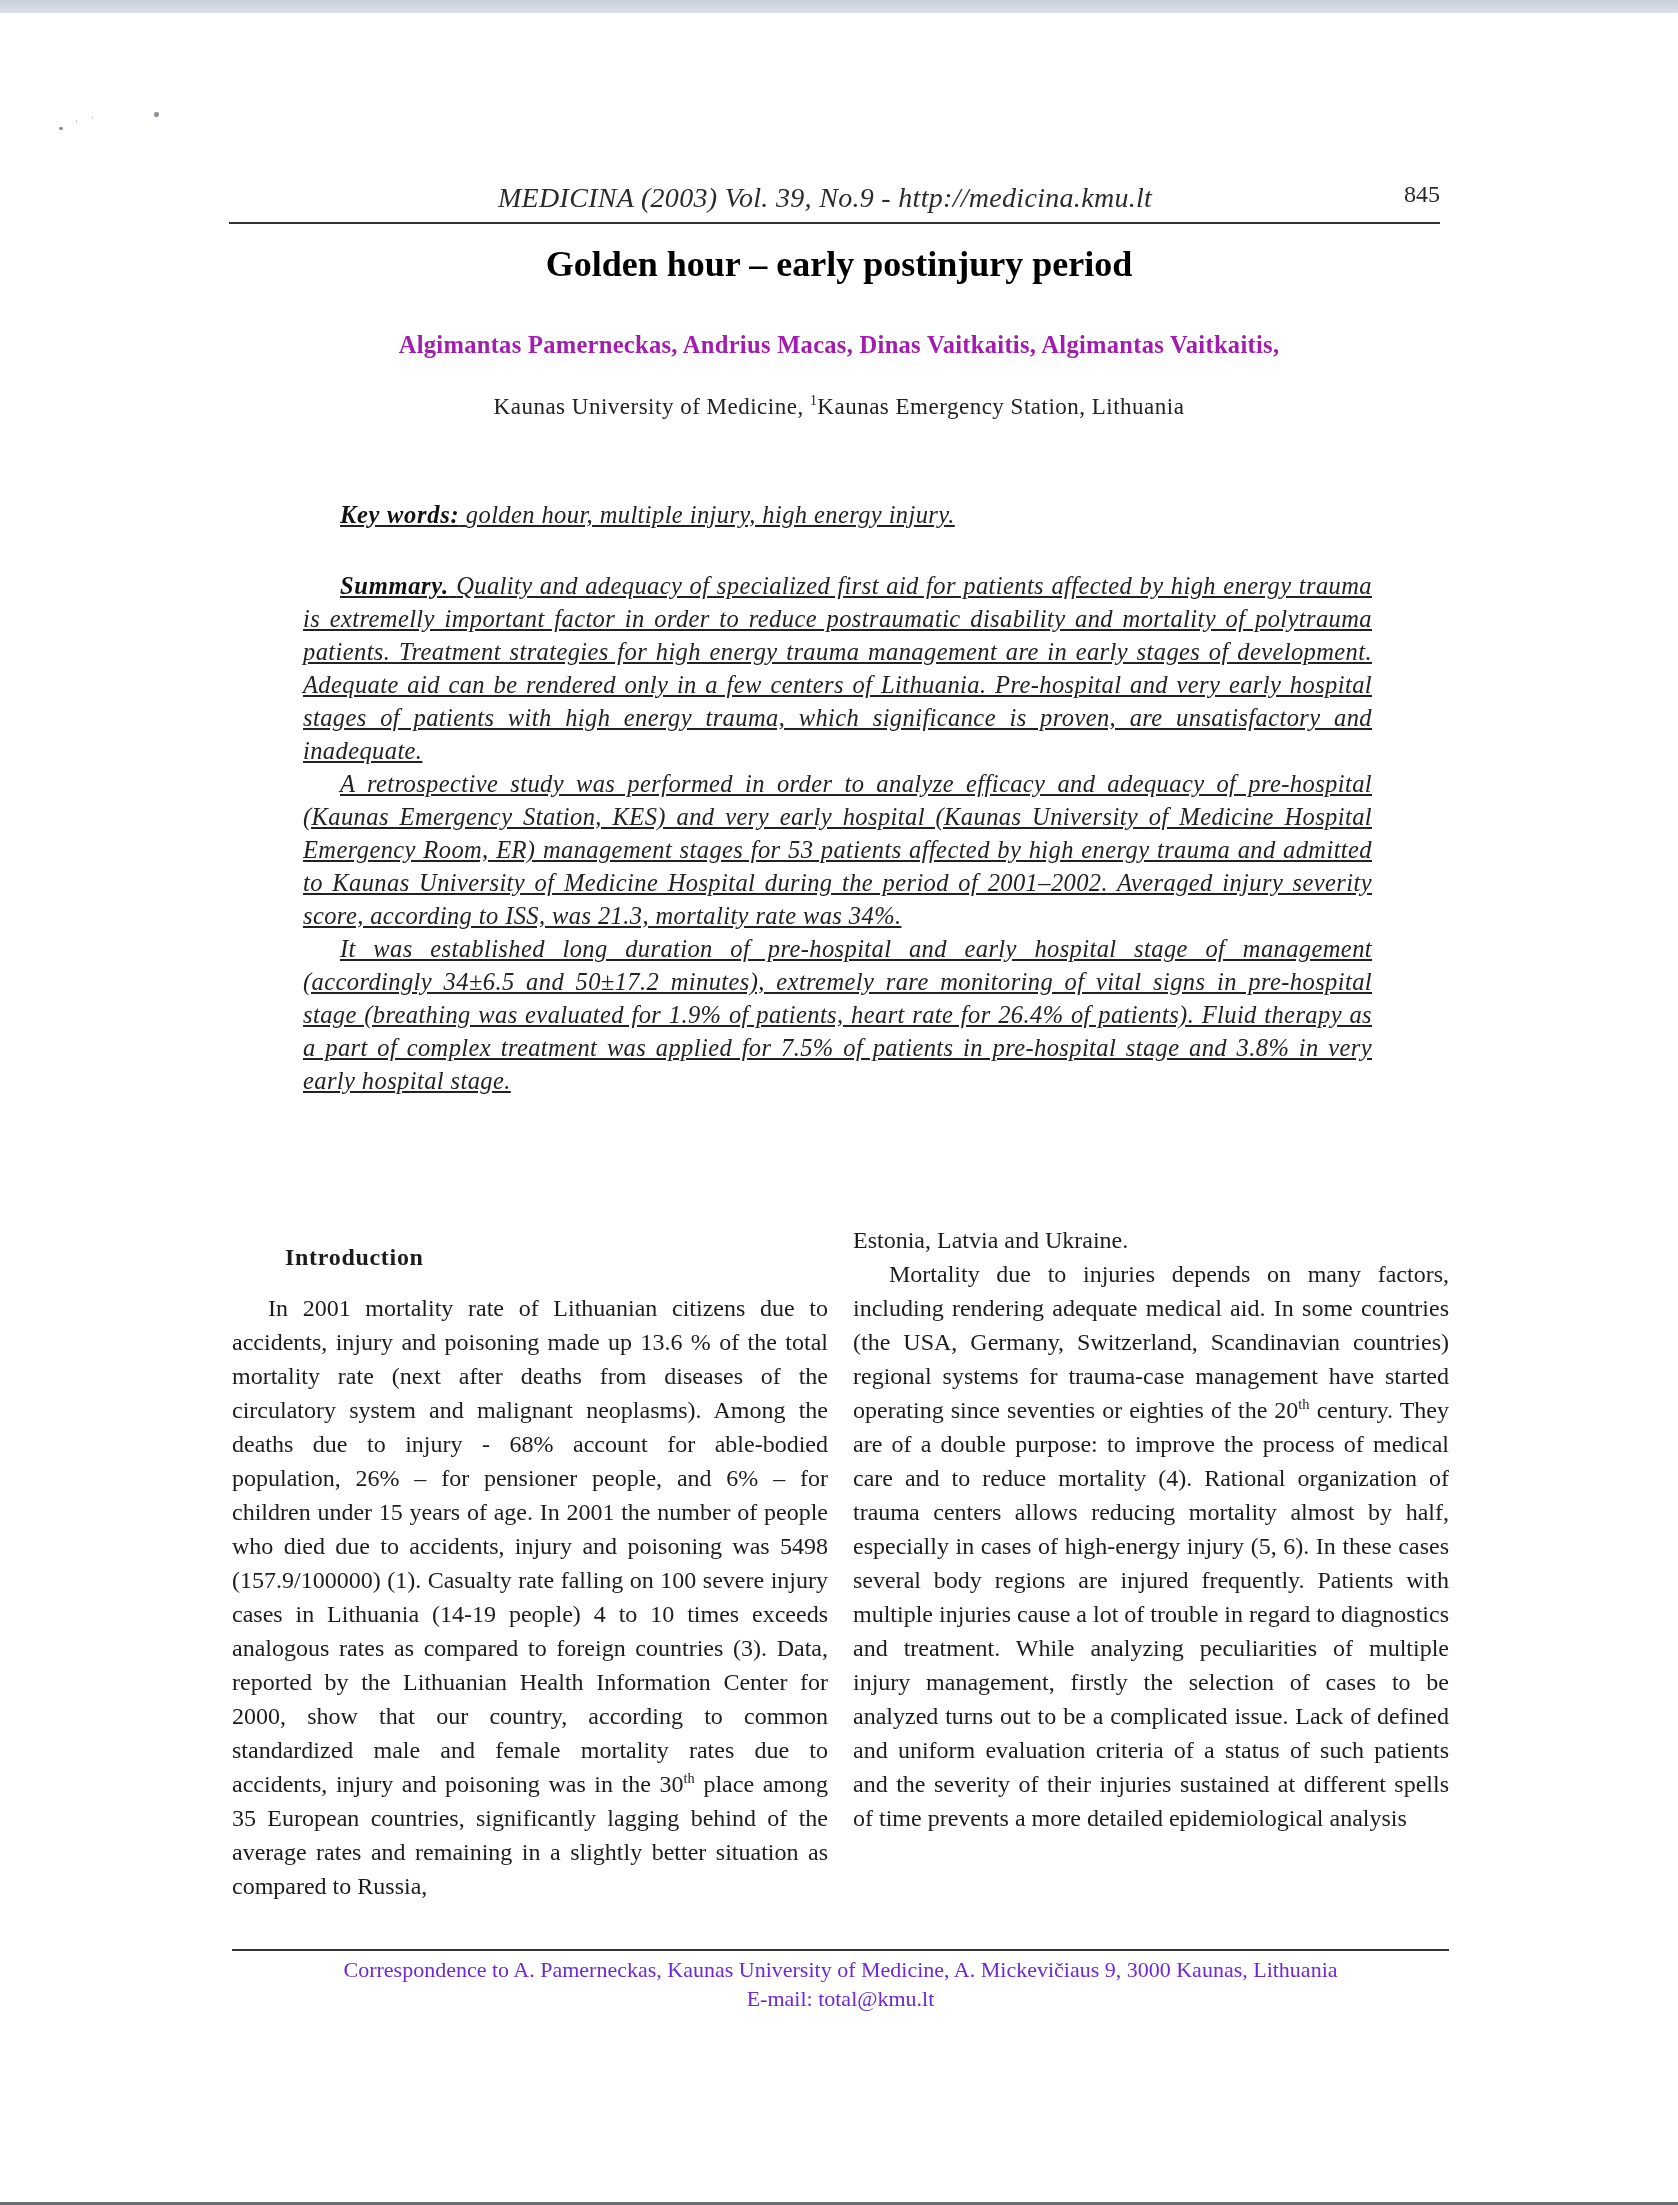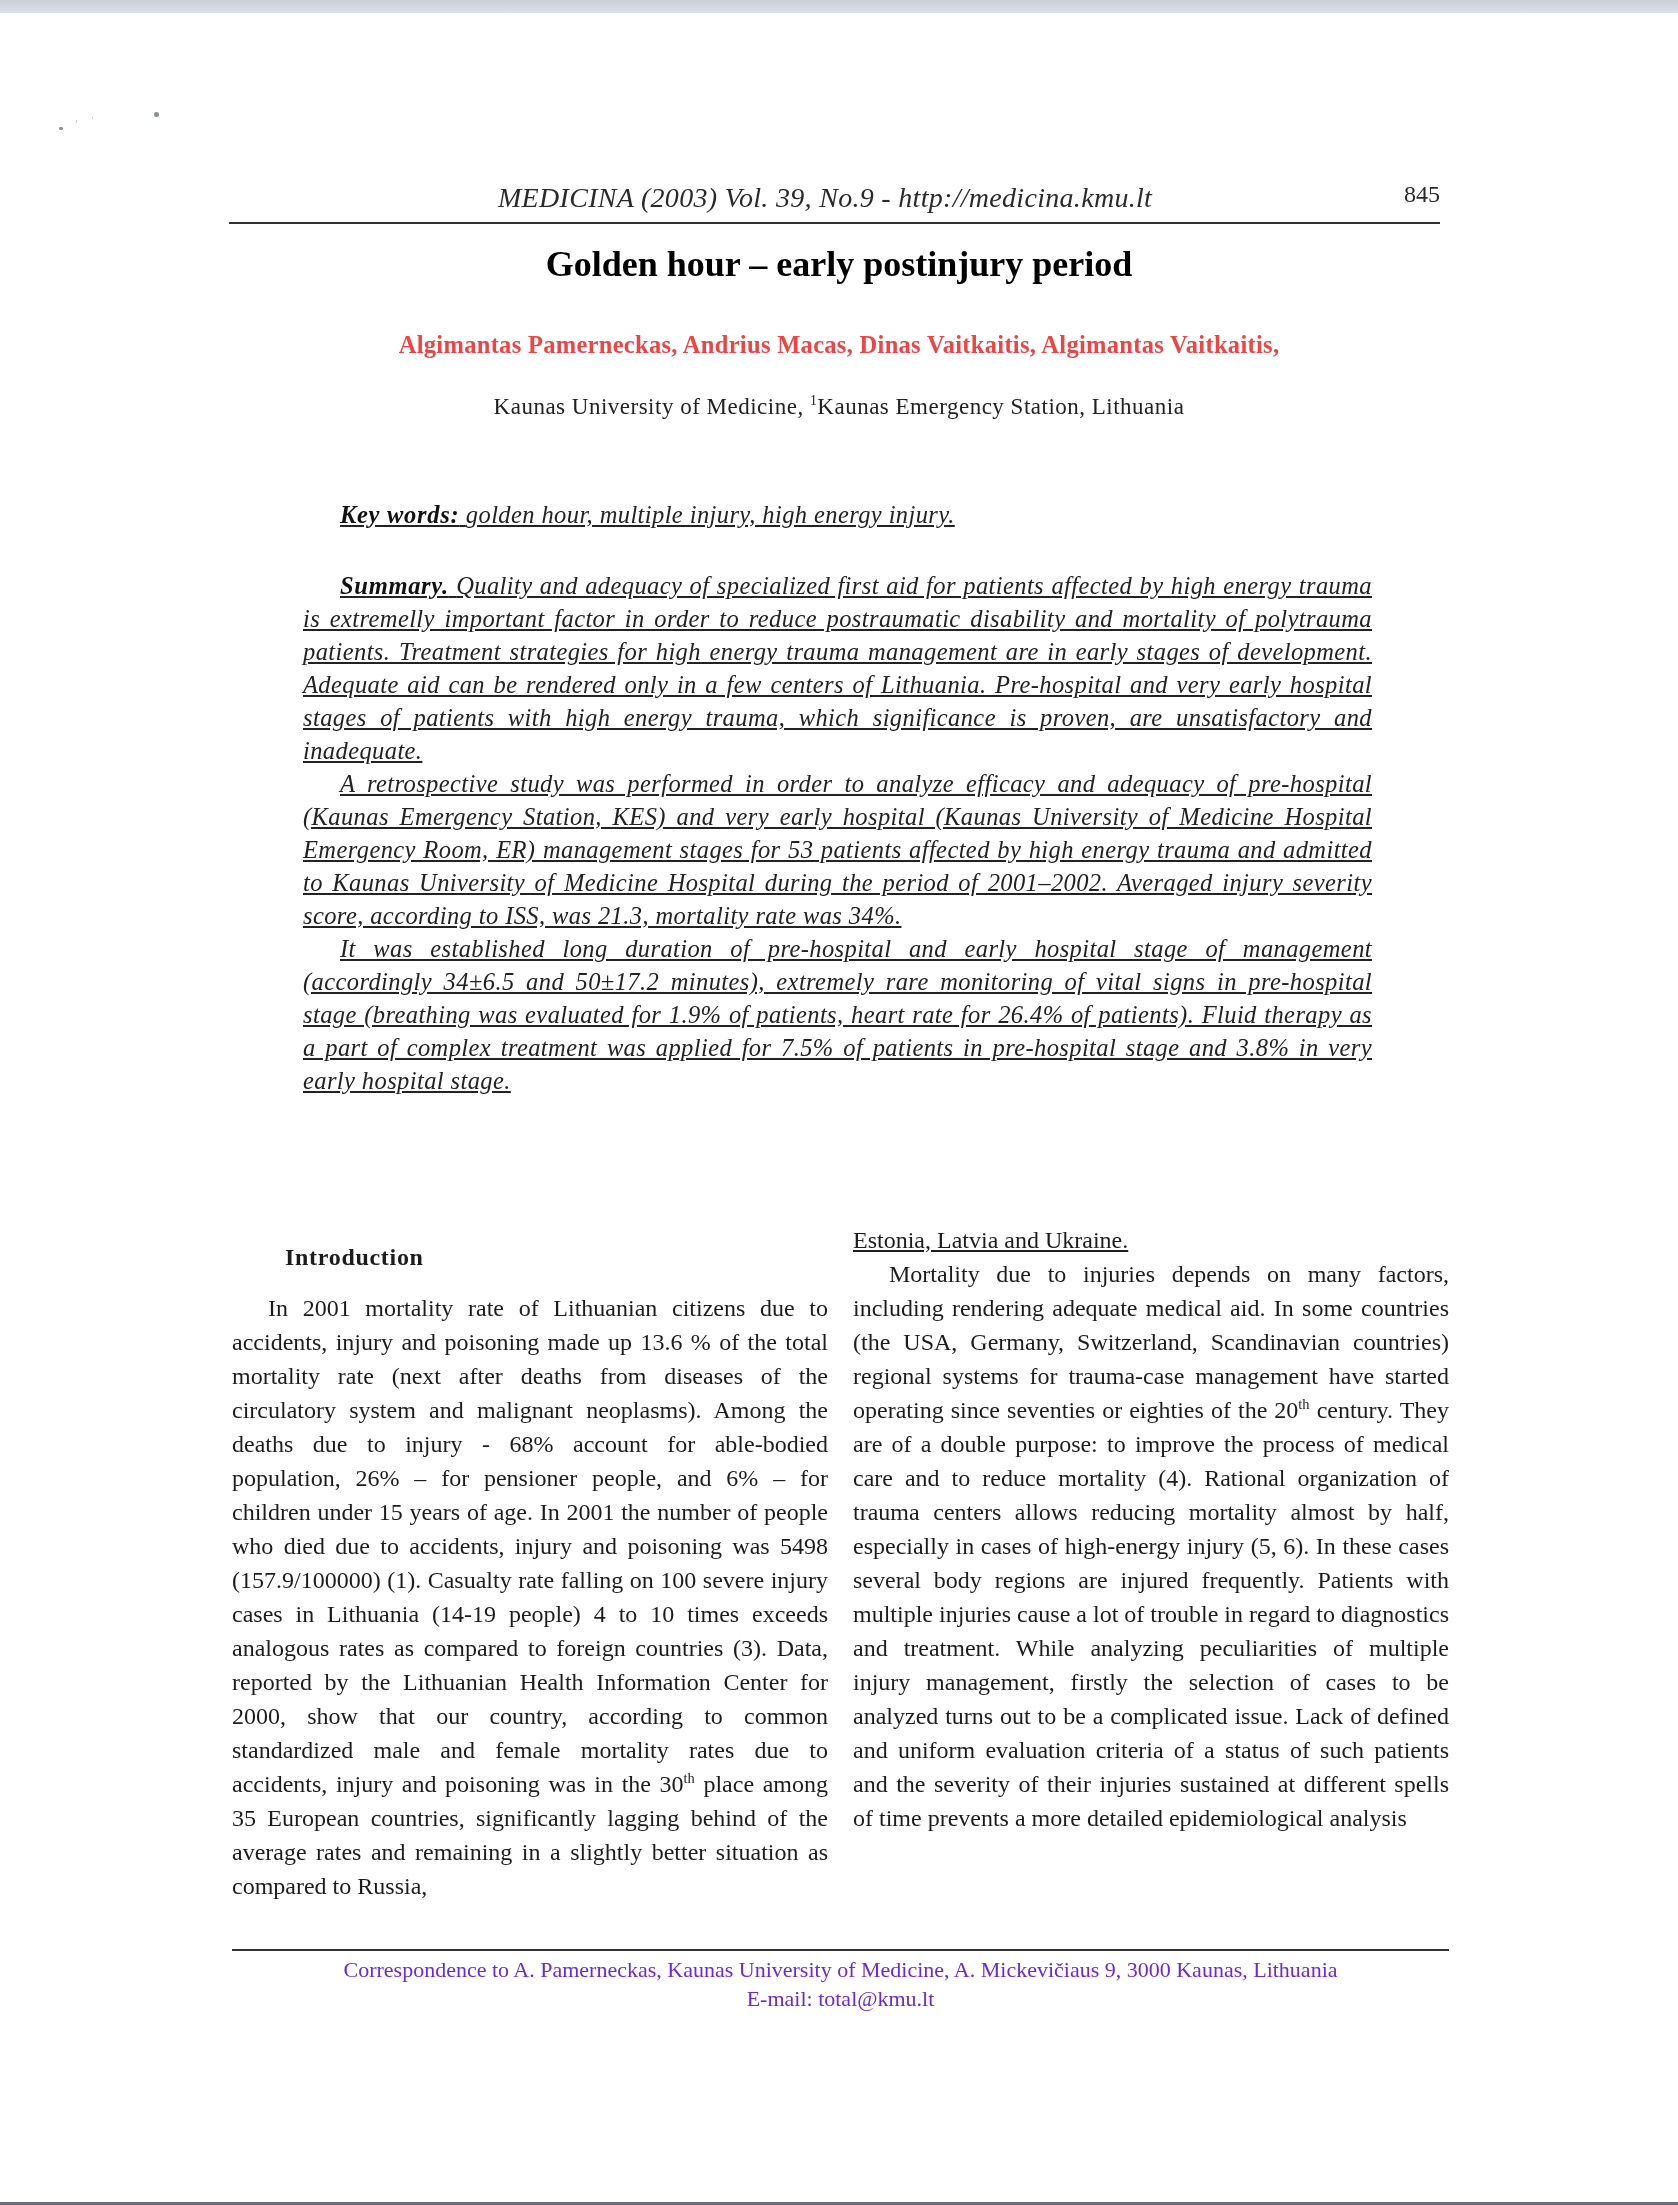--- a/index.html
+++ b/index.html
@@ -35,21 +35,21 @@
   .head-rule {
     position: absolute; left: 229px; top: 222px; width: 1211px; height: 2px; background: #333;
   }
 
   .title {
     position: absolute; left: 0; width: 1678px; top: 243px; text-align: center;
     font-weight: bold; font-size: 36px; color: #000000;
   }
   .authors {
     position: absolute; left: 265px; width: 1148px; top: 329px; text-align: center;
-    font-weight: bold; font-size: 24.5px; line-height: 32px; color: #ef4444; letter-spacing: 0.3px;
+    font-weight: bold; font-size: 24.5px; line-height: 32px; color: #a21caf; letter-spacing: 0.3px;
   }
   .affil {
     position: absolute; left: 265px; width: 1148px; top: 394px; text-align: center;
     font-size: 23px; color: #222; letter-spacing: 0.5px;
   }
 
   .abstract {
     position: absolute; left: 303px; width: 1069px; top: 498px;
     font-style: italic; font-size: 24.5px; line-height: 33px; color: #222;
     text-align: justify; letter-spacing: 0.4px; text-decoration: underline;
@@ -58,21 +58,21 @@
   .abstract .kw { margin-bottom: 38px; }
   .abstract .lead { font-weight: bold; font-style: italic; color: #111; letter-spacing: 0.7px; }
 
   .col {
     position: absolute; top: 1223px; width: 596px;
     font-size: 24px; line-height: 34px; color: #1c1c1c; text-align: justify;
   }
   .col.left { left: 232px; }
   .col.right { left: 853px; }
   .col p { margin: 0; text-indent: 36px; }
-  .col p.noindent { text-indent: 0; text-decoration: underline; }
+  .col p.noindent { text-indent: 0; }
   .col h2 {
     margin: 17px; padding-left: 36px; font-size: 24px; line-height: 34px; font-weight: bold; letter-spacing: 0.7px;
   }
   sup { font-size: 60%; line-height: 0; vertical-align: super; }
 
   .foot-rule {
     position: absolute; left: 232px; top: 1949px; width: 1217px; height: 2px; background: #333;
   }
   .footnote {
     position: absolute; left: 232px; width: 1217px; top: 1956px; text-align: center;

